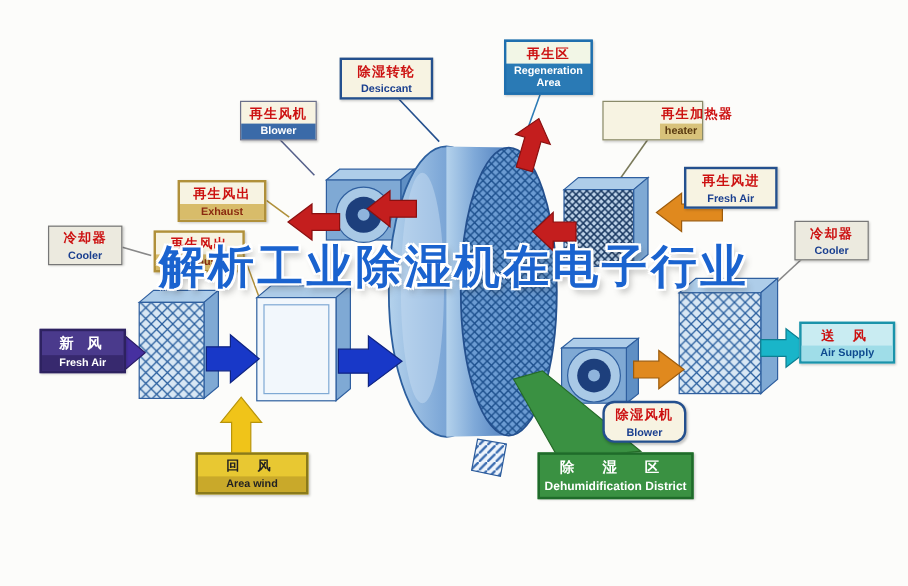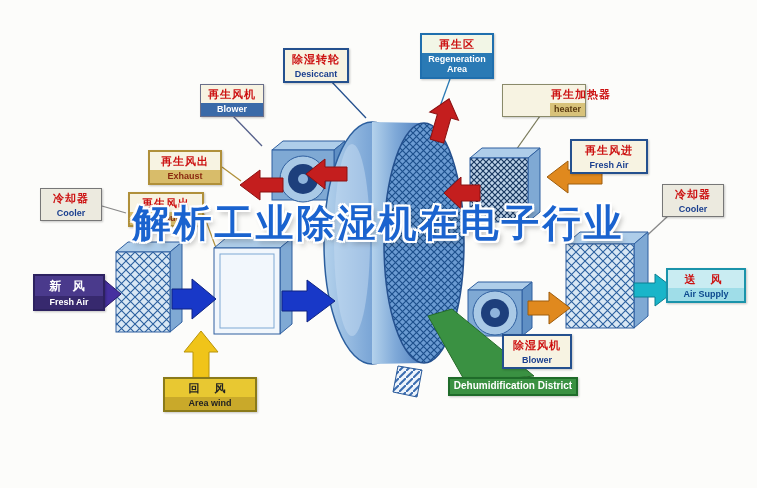--- a/index.html
+++ b/index.html
@@ -9,21 +9,21 @@
   svg.diagram { position:absolute; left:0; top:0; z-index:1; }
 
   .label-box { position:absolute; z-index:5; border:1px solid #888; background:#f7f3e2;
                text-align:center; font-weight:bold; box-shadow:1px 1px 2px rgba(0,0,0,.22); }
   .label-box .cn { font-size:11px; color:#cc1111; letter-spacing:1px; padding:2px 1px 1px; white-space:nowrap; }
   .label-box .en { font-size:9px;  color:#1a3f8f; padding:1px 1px 2px; line-height:1.15; }
 
   .lbl-regen-blower-top { left:200px; top:84px;  width:64px; border-color:#6a6f8a; }
   .lbl-regen-blower-top .en { background:#3a6aa8; color:#fff; }
 
-  .lbl-desiccant { left:283px; top:48px; width:66px; border-color:#24508e; border-width:2px; }
+  .lbl-desiccant { left:283px; top:48px; width:78px; border-color:#24508e; border-width:2px; }
 
   .lbl-regen-area { left:420px; top:33px; width:74px; border:2px solid #1f6fae; background:#2a7ab5; }
   .lbl-regen-area .cn { background:#f2f6e6; }
   .lbl-regen-area .en { color:#fff; }
 
   .lbl-regen-heater { left:502px; top:84px; width:84px; border-color:#8a8a6a;padding-left:47px; }
   .lbl-regen-heater .en { background:#d8c27a; color:#5a3a10; }
 
   .lbl-exhaust { left:148px; top:150px; width:74px; border-color:#b0903a; border-width:2px; }
   .lbl-exhaust .en { background:#d8bc6a; color:#8a2a10; }
@@ -41,21 +41,21 @@
   .lbl-fresh-air .en { color:#fff; background:#37296e; }
 
   .lbl-back-wind { left:163px; top:377px; width:94px; border:2px solid #8a7a1a; background:#e8c832; }
   .lbl-back-wind .cn { color:#222; letter-spacing:6px; }
   .lbl-back-wind .en { color:#222; background:#c9a92a; }
 
   .lbl-air-supply { left:666px; top:268px; width:80px; border:2px solid #1a93aa; background:#c9ecf2; }
   .lbl-air-supply .cn { letter-spacing:6px; }
   .lbl-air-supply .en { color:#0d4a8f; background:#9fdde8; }
 
-  .lbl-dehumid-blower { left:502px; top:334px; width:70px; border-color:#24508e; border-width:2px; }
+  .lbl-dehumid-blower { left:502px; top:334px; width:70px; border-color:#24508e; border-width:2px;border-radius:10px; }
 
   .lbl-dehumid-district { left:448px; top:377px; width:130px; border:2px solid #1f6b2a; background:#3a9142; }
   .lbl-dehumid-district .cn { color:#fff; letter-spacing:10px; font-size:12px; }
   .lbl-dehumid-district .en { color:#fff; font-size:10px; }
 
   .title { position:absolute; z-index:20; left:0; top:202px; width:757px; text-align:center;
            font-weight:bold; color:#1a63cf; font-size:38px; letter-spacing:3px; line-height:1.12;
            text-shadow:
              -2px -2px 0 #fff, 2px -2px 0 #fff, -2px 2px 0 #fff, 2px 2px 0 #fff,
              -2px 0 0 #fff, 2px 0 0 #fff, 0 -2px 0 #fff, 0 2px 0 #fff,
@@ -229,20 +229,21 @@
     <div class="cn">送 风</div>
     <div class="en">Air Supply</div>
   </div>
 
   <div class="label-box lbl-dehumid-blower">
     <div class="cn">除湿风机</div>
     <div class="en">Blower</div>
   </div>
 
   <div class="label-box lbl-dehumid-district">
+    <div class="cn">除 湿 区</div>
     <div class="en">Dehumidification District</div>
   </div>
 
   <div class="title">
     <div>解析工业除湿机在电子行业</div>
   </div>
 
 </div>
 
 </body></html>

